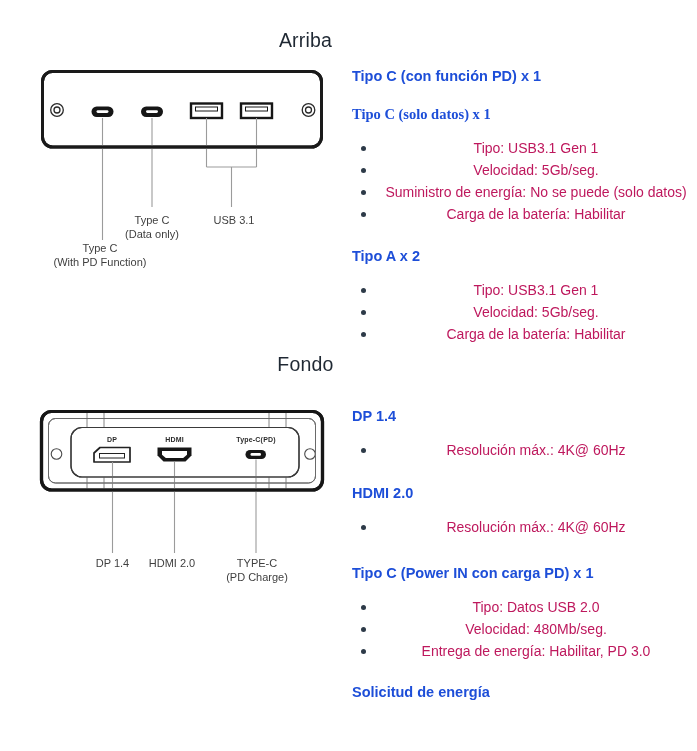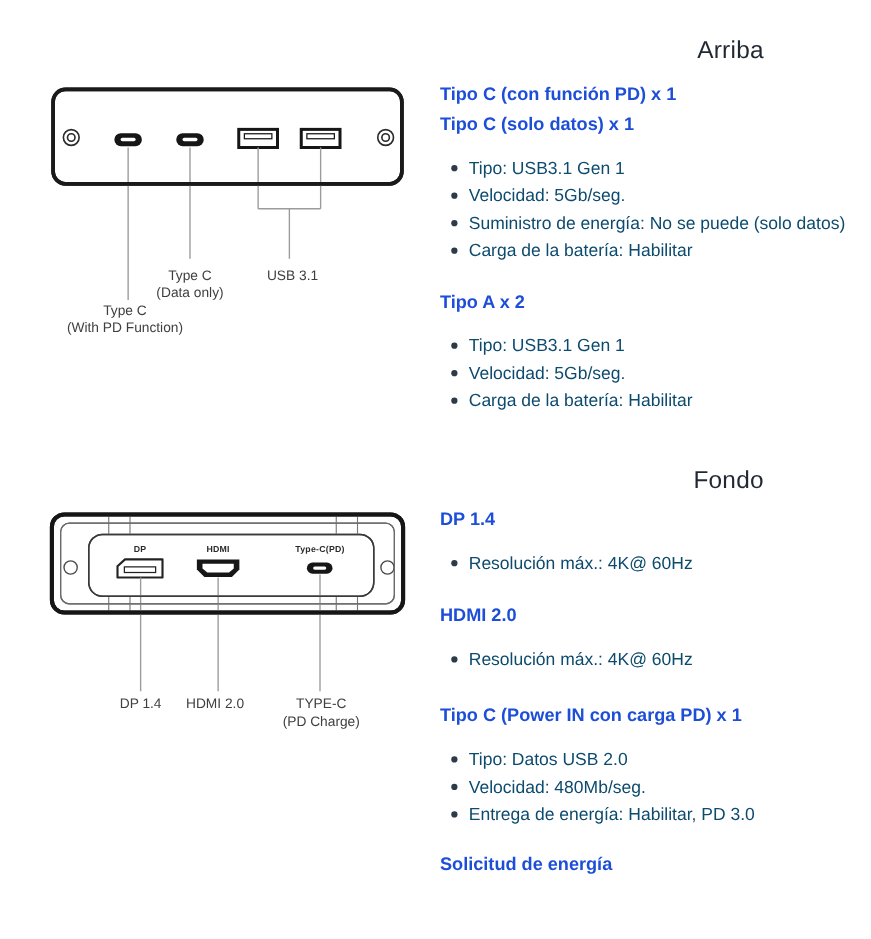--- a/index.html
+++ b/index.html
@@ -3,49 +3,49 @@
 <meta charset="utf-8">
 <style>
   html,body{margin:0;padding:0;}
   body{
     width:697px;height:751px;position:relative;overflow:hidden;
     background:#ffffff;
     font-family:"Liberation Sans","DejaVu Sans",sans-serif;
     color:#303d4a;
   }
   .section-title{
-    position:absolute;left:0;width:611px;text-align:right;
+    position:absolute;left:0;width:611px;text-align:center;
     font-size:19.5px;font-weight:500;color:#1f2833;letter-spacing:.2px;
   }
   #title-top{top:13px;}
-  #title-bottom{top:357px;}
+  #title-bottom{top:337px;}
 
   .diagram-svg{position:absolute;left:0;}
   #diagram-top{top:55px;}
   #diagram-bottom{top:400px;}
 
   .diagram-svg text{
     font-family:"Liberation Sans","DejaVu Sans",sans-serif;
     fill:#3f3f3f;font-size:11px;text-anchor:middle;
   }
   .diagram-svg text.port-tag{font-size:7px;font-weight:bold;fill:#2b2b2b;letter-spacing:.2px;}
   .leader{stroke:#9b9b9b;stroke-width:1.1;fill:none;}
 
   .specs{position:absolute;left:352px;width:345px;}
   #specs-top{top:66px;}
   #specs-bottom{top:406px;}
 
   .spec-heading{
     font-size:14.5px;font-weight:600;color:#1d4ed8;
     line-height:20px;margin:0;white-space:nowrap;
   }
-  .spec-heading + .spec-heading{margin-top:4px;}
+  .spec-heading + .spec-heading{margin-top:18px;font-family:Liberation Serif, serif;}
   .spec-list{
     list-style:none;margin:13px 0 0 0;padding:0;
-    font-size:14px;color:#0c4a6e;
+    font-size:14px;color:#be185d;text-align:center;
   }
   .spec-list + .spec-heading{margin-top:21px;}
   .spec-list li{
     position:relative;padding-left:23px;line-height:22px;white-space:nowrap;
   }
   .spec-list li::before{
     content:"";position:absolute;left:9px;top:9px;
     width:5px;height:5px;border-radius:50%;background:#2d3a48;
   }
 </style>

